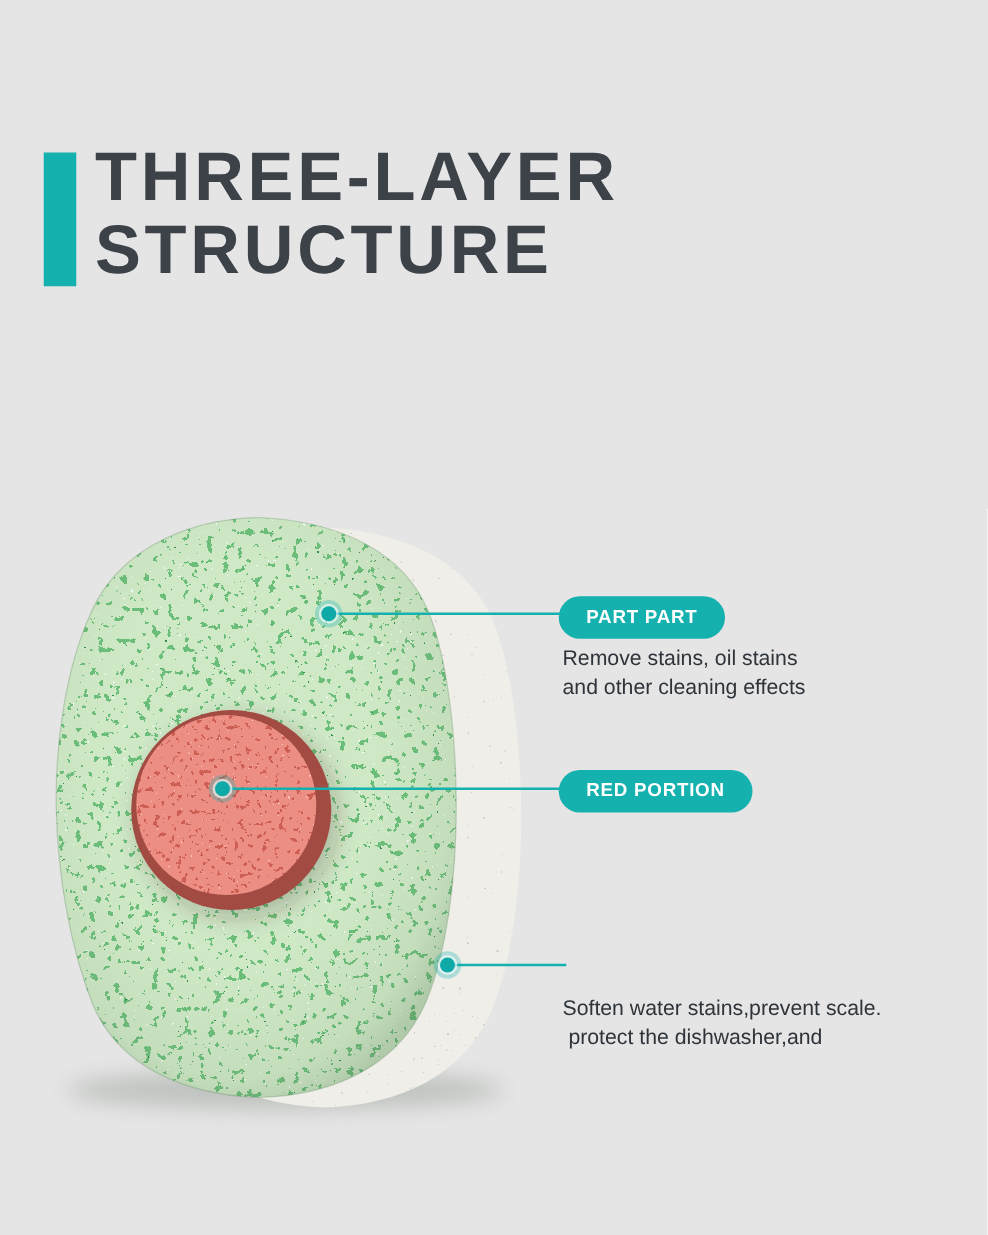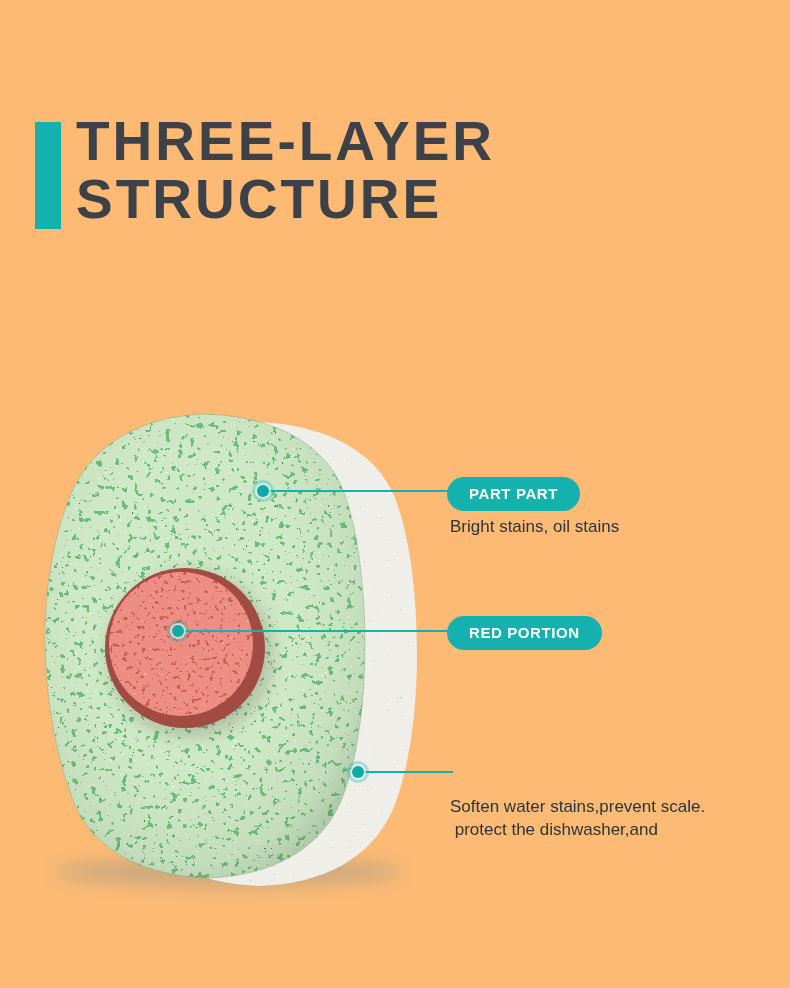--- a/index.html
+++ b/index.html
@@ -1,20 +1,20 @@
 <!DOCTYPE html>
 <html><head>
 <meta charset="utf-8">
 <style>
   html, body { margin: 0; padding: 0; background: #ffffff; }
   .page {
     position: relative;
     width: 790px;
     height: 988px;
-    background: #fdba74;
+    background: #e5e5e5;
     overflow: hidden;
     font-family: "Liberation Sans", sans-serif;
   }
 
   
   .accent-bar {
     position: absolute;
     left: 35px; top: 122px;
     width: 26px; height: 107px;
     background: #14b1ae;
@@ -189,21 +189,22 @@
         <circle cx="157" cy="250" r="80" fill="#a14b42"></circle>
         <circle cx="153" cy="246" r="72" fill="#ec8e84" filter="url(#specRed)"></circle>
       </g>
     </svg>
   </div>
 
   <div class="connector line-1"></div>
   <div class="dot dot-1"></div>
   <div class="pill pill-1">PART PART</div>
   <div class="desc desc-1">
-    <div class="desc-line">Bright stains, oil stains</div>
+    <div class="desc-line">Remove stains, oil stains</div>
+    <div class="desc-line">and other cleaning effects</div>
   </div>
 
   <div class="connector line-2"></div>
   <div class="dot dot-2"></div>
   <div class="pill pill-2">RED PORTION</div>
 
   <div class="connector line-3"></div>
   <div class="dot dot-3"></div>
   <div class="desc desc-3">
     <div class="desc-line">Soften water stains,prevent scale.</div>

